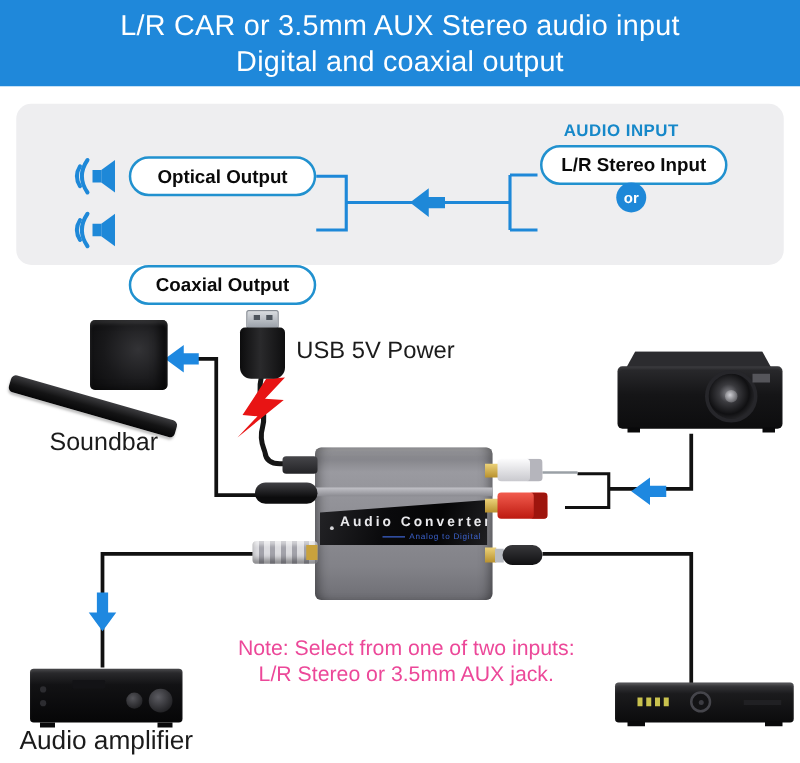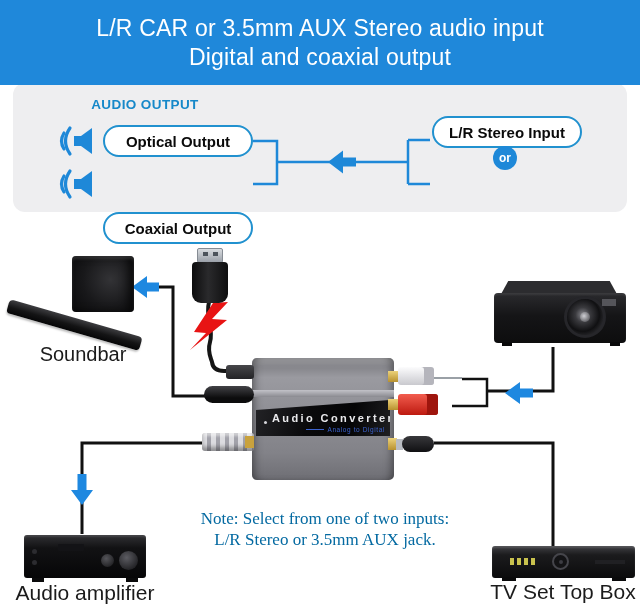--- a/index.html
+++ b/index.html
@@ -5,21 +5,21 @@
   html,body{margin:0;padding:0;background:#fff;}
   *{box-sizing:border-box;}
   .stage{
     position:relative;width:640px;height:610px;overflow:hidden;background:#fff;
     font-family:"Liberation Sans",sans-serif;
   }
   .abs{position:absolute;}
 
   
   .banner{
-    left:0;top:0;width:640px;height:85px;background:#1f88da;color:#fff;
+    left:0;top:0;width:640px;height:69px;background:#1f88da;color:#fff;
     display:flex;flex-direction:column;align-items:center;justify-content:center;
     gap:2px;z-index:2;
   }
   .banner div{font-size:23px;line-height:27px;letter-spacing:.2px;}
 
   
   .panel{
     left:13px;top:83px;width:614px;height:129px;background:#eeeef0;border-radius:12px;z-index:0;
   }
   .sec-title{
@@ -168,21 +168,21 @@
   }
   .stb .led{position:absolute;left:18px;top:12px;display:flex;gap:3px;}
   .stb .led i{display:block;width:4px;height:7px;background:#c9c24e;}
   .stb .pad{position:absolute;left:60px;top:7px;width:17px;height:17px;border-radius:50%;
     border:2px solid #45454b;background:#131315;}
   .stb .pad i{position:absolute;left:4.5px;top:4.5px;width:4px;height:4px;border-radius:50%;background:#3c3c42;}
   .stb .slot{position:absolute;right:10px;top:14px;width:30px;height:4px;background:#202023;}
   .foot{background:#0a0a0b;z-index:2;}
 
   
-  .note{left:155px;width:340px;text-align:center;color:#0369a1;font-size:17px;z-index:2;font-family:Liberation Serif, serif;}
+  .note{left:155px;width:340px;text-align:center;color:#ec4899;font-size:17px;z-index:2;}
 </style>
 </head>
 <body>
 
 <div class="stage">
 
   <div class="abs banner">
     <div>L/R CAR or 3.5mm AUX Stereo audio input</div>
     <div>Digital and coaxial output</div>
   </div>
@@ -202,21 +202,21 @@
     <path d="M434 443 H553 V547" stroke="#111" stroke-width="3" fill="none"></path>
     <path d="M209 302 C205 318 214 328 210 342 C207 352 211 358 212 362 Q213 371 224 371 H228" stroke="#151515" stroke-width="4" fill="none"></path>
 
     <polygon points="132,287 147,276 147,282.5 159,282.5 159,291.5 147,291.5 147,298" fill="#1e88e0"></polygon>
     <polygon points="505,393 520,382 520,388.5 533,388.5 533,397.5 520,397.5 520,404" fill="#1e88e0"></polygon>
     <polygon points="82,505 71,490 77.5,490 77.5,474 86.5,474 86.5,490 93,490" fill="#1e88e0"></polygon>
 
     <polygon points="213,303 194,332 206,333 190,350 227,320 212,319 228,302" fill="#e81414"></polygon>
   </svg>
 
-  <div class="abs sec-title" style="left:75px;">AUDIO OUTPUT</div>
+  <div class="abs sec-title" style="left:427px;">AUDIO INPUT</div>
 
   <svg class="abs spk" style="left:57px;top:124px;" width="40" height="34" viewBox="0 0 40 34">
     <path d="M13 4 Q4 17 13 30" stroke="#1e88d8" stroke-width="3.2" fill="none" stroke-linecap="round"></path>
     <path d="M7 9 Q2 17 7 25" stroke="#1e88d8" stroke-width="3.2" fill="none" stroke-linecap="round"></path>
     <rect x="17" y="12" width="7" height="10" fill="#1e88d8"></rect>
     <polygon points="24,12 35,4 35,30 24,22" fill="#1e88d8"></polygon>
   </svg>
   <svg class="abs spk" style="left:57px;top:167px;" width="40" height="34" viewBox="0 0 40 34">
     <path d="M13 4 Q4 17 13 30" stroke="#1e88d8" stroke-width="3.2" fill="none" stroke-linecap="round"></path>
     <path d="M7 9 Q2 17 7 25" stroke="#1e88d8" stroke-width="3.2" fill="none" stroke-linecap="round"></path>
@@ -232,20 +232,21 @@
   <div class="abs subwoofer"></div>
   <div class="abs soundbar-bar"></div>
   <div class="abs lbl" style="left:21px;top:343px;width:124px;text-align:center;font-size:20px;">Soundbar</div>
 
   <div class="abs usb-metal">
       <i class="p1"></i>
       <i class="p2"></i>
     </div>
   <div class="abs usb-body"></div>
   <div class="abs micro-plug"></div>
+  <div class="abs lbl" style="left:237px;top:270px;font-size:19px;">USB 5V Power</div>
 
   <div class="abs proj-top"></div>
   <div class="abs proj-body"></div>
   <div class="abs proj-lens">
       <i></i>
     </div>
   <div class="abs proj-vent"></div>
   <div class="abs proj-foot" style="left:502px;top:342px;"></div>
   <div class="abs proj-foot" style="left:610px;top:342px;"></div>
 
@@ -289,18 +290,17 @@
         <i></i>
         <i></i>
       </span>
     <span class="pad">
         <i></i>
       </span>
     <span class="slot"></span>
   </div>
   <div class="abs foot" style="left:502px;top:577px;width:14px;height:4px;"></div>
   <div class="abs foot" style="left:612px;top:577px;width:14px;height:4px;"></div>
-  <div class="abs lbl" style="left:490px;top:580px;width:146px;text-align:center;font-size:21px;">TV Set Top Box</div>
 
   <div class="abs note" style="top:509px;">Note: Select from one of two inputs:</div>
   <div class="abs note" style="top:530px;">L/R Stereo or 3.5mm AUX jack.</div>
 
 </div>
 
 </body></html>

